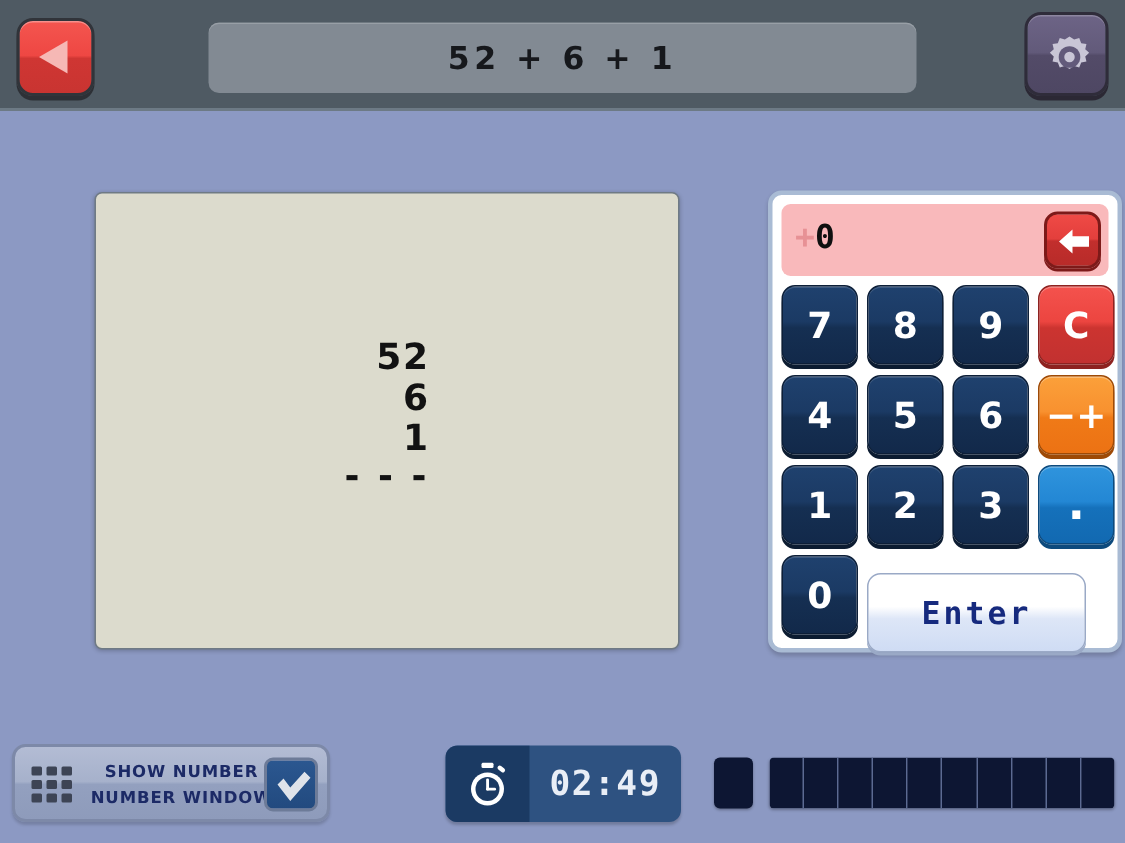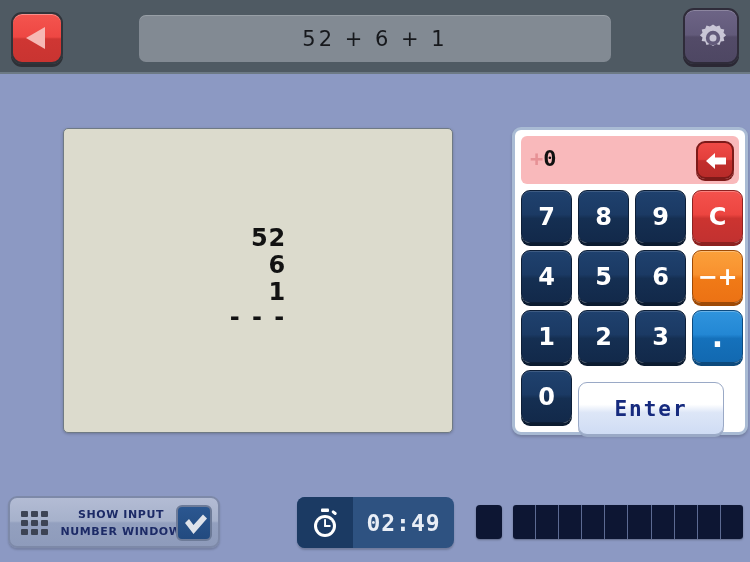--- a/index.html
+++ b/index.html
@@ -56,21 +56,21 @@
     background: #828a93;
     border-radius: 7px;
     box-shadow: inset 0 1px 0 rgba(255,255,255,.18);
     display: flex;
     align-items: center;
     justify-content: center;
   }
   .title-text {
     font-family: "DejaVu Sans", sans-serif;
     font-size: 21px;
-    font-weight: normal;
+    font-weight: bold;
     color: #16181c;
     letter-spacing: 3px;
   }
   .gear-btn {
     position: absolute;
     right: 11px; top: 8px;
     width: 56px; height: 56px;
     border-radius: 11px;
     background: linear-gradient(180deg, #6d6486 0%, #625a7a 48%, #534b68 52%, #4e4763 100%);
     border: 2px solid #2f2c3a;
@@ -416,21 +416,21 @@
         <i></i>
         <i></i>
         <i></i>
         <i></i>
         <i></i>
         <i></i>
         <i></i>
         <i></i>
     </div>
     <div class="si-label">
-      <div>SHOW INPUT</div>
+      <div>SHOW NUMBER</div>
       <div>NUMBER WINDOW</div>
     </div>
     <div class="si-check">
       <svg width="26" height="22" viewBox="0 0 26 22">
         <path d="M2 9 L6 5 L10.5 11 L20 0.5 L24 4.5 L10.5 20 Z" fill="#dfe3ea"></path>
       </svg>
     </div>
   </div>
 
   <div class="timer">

